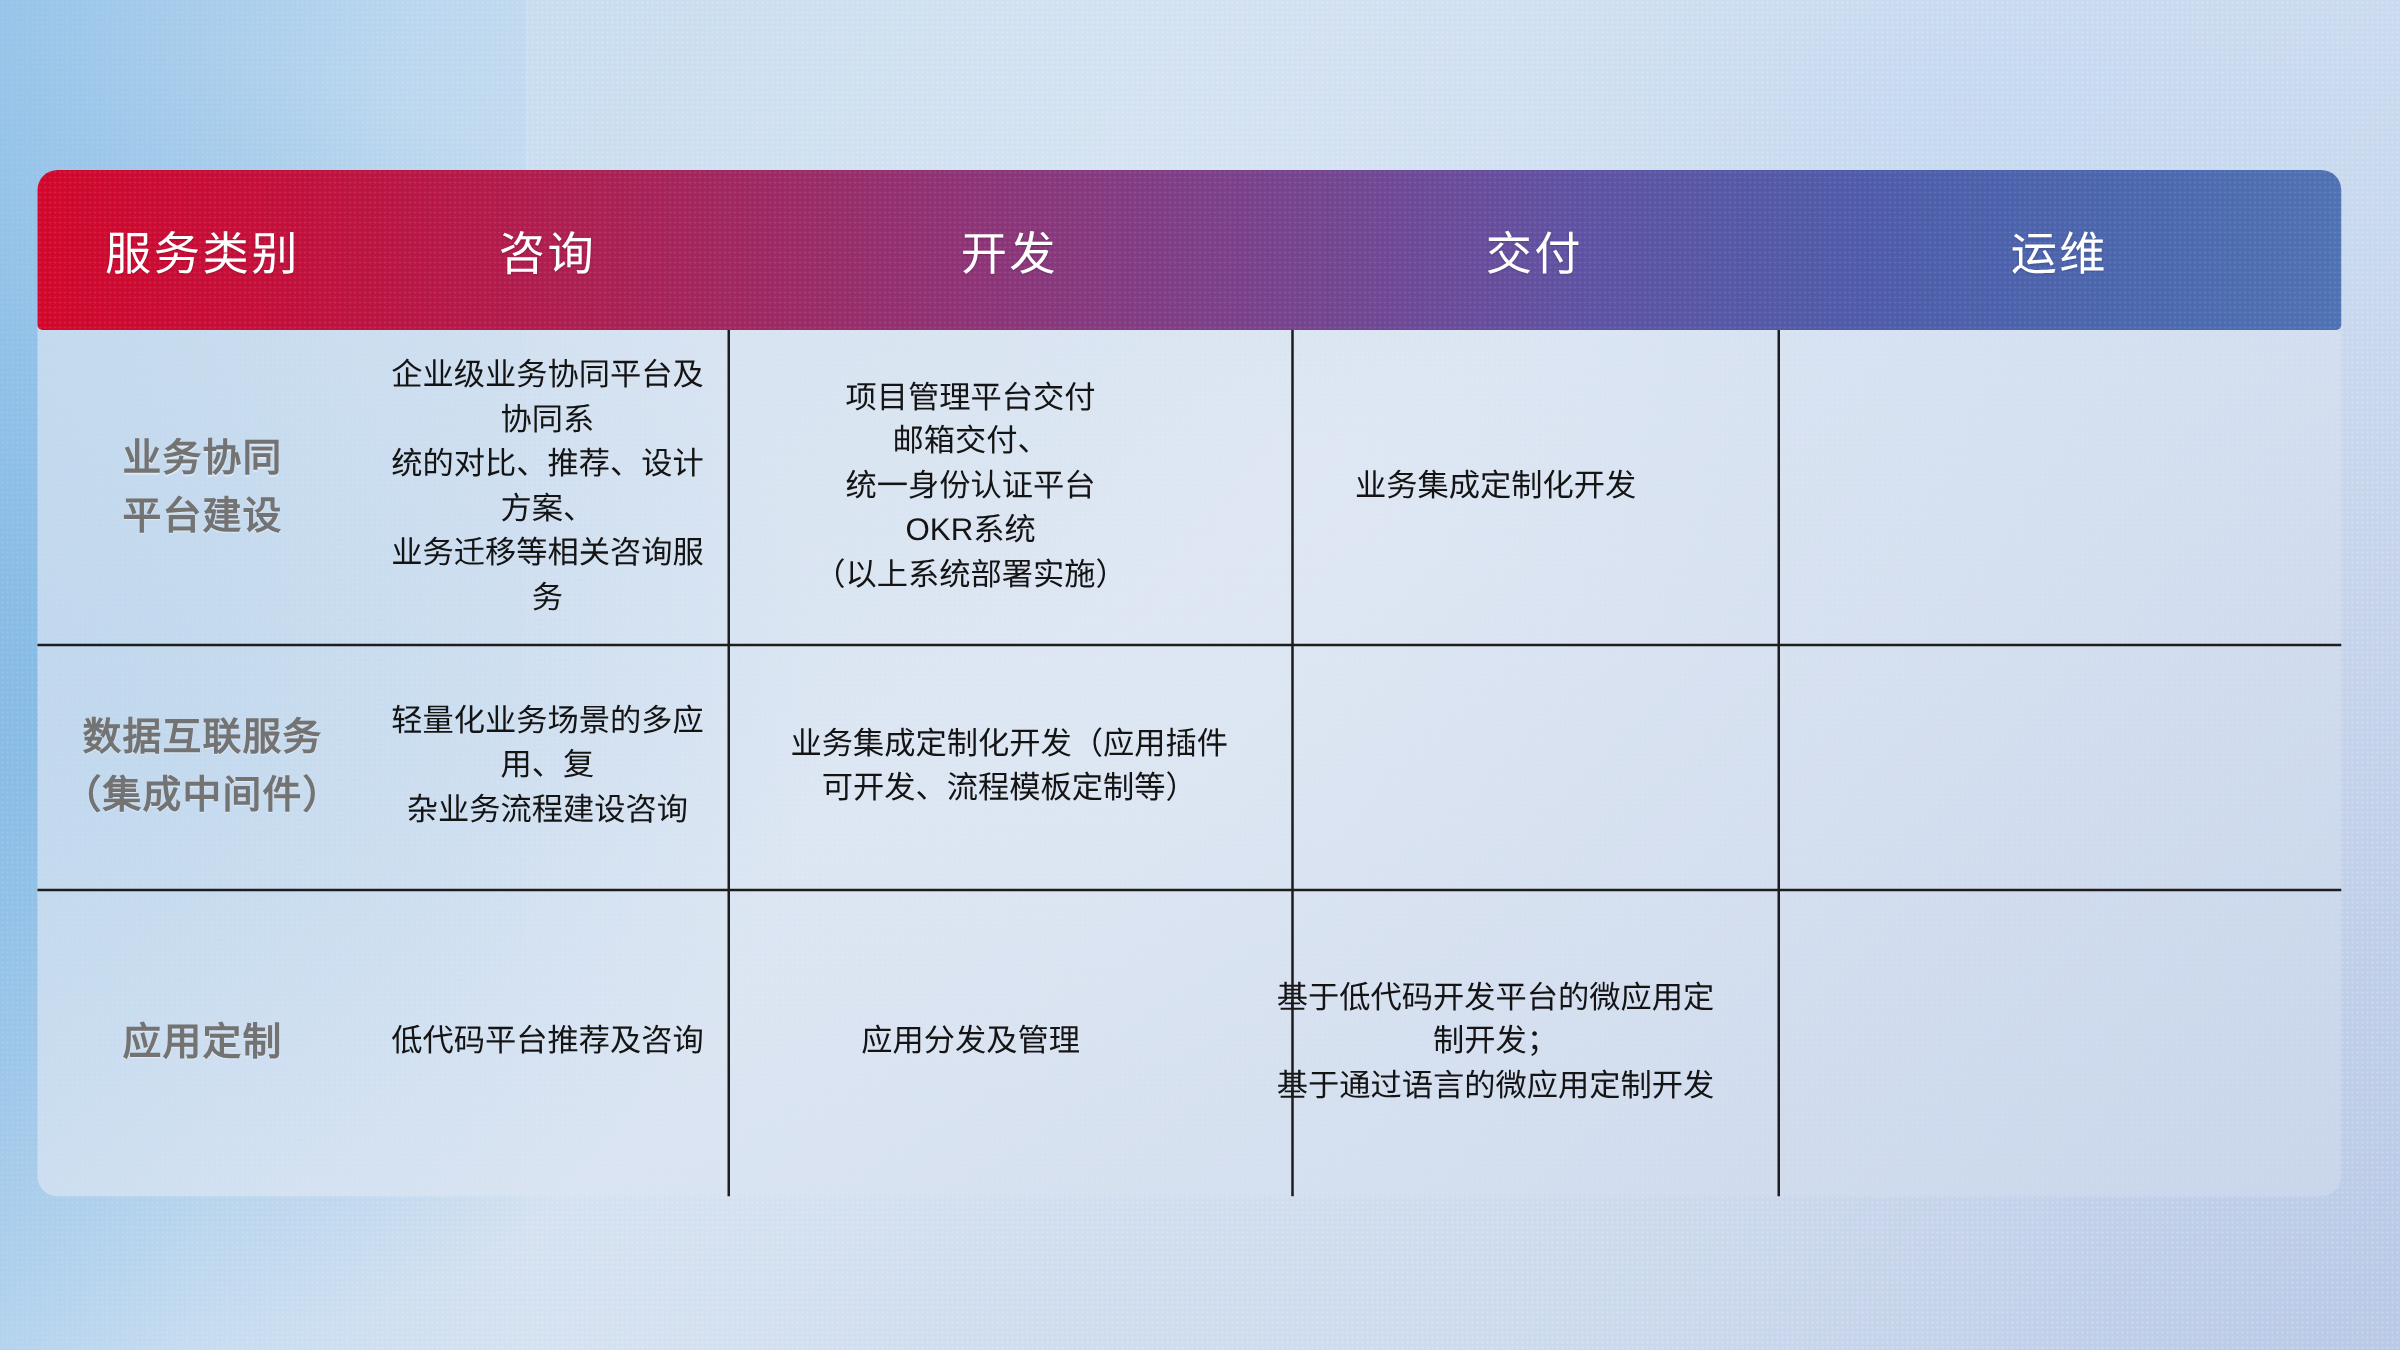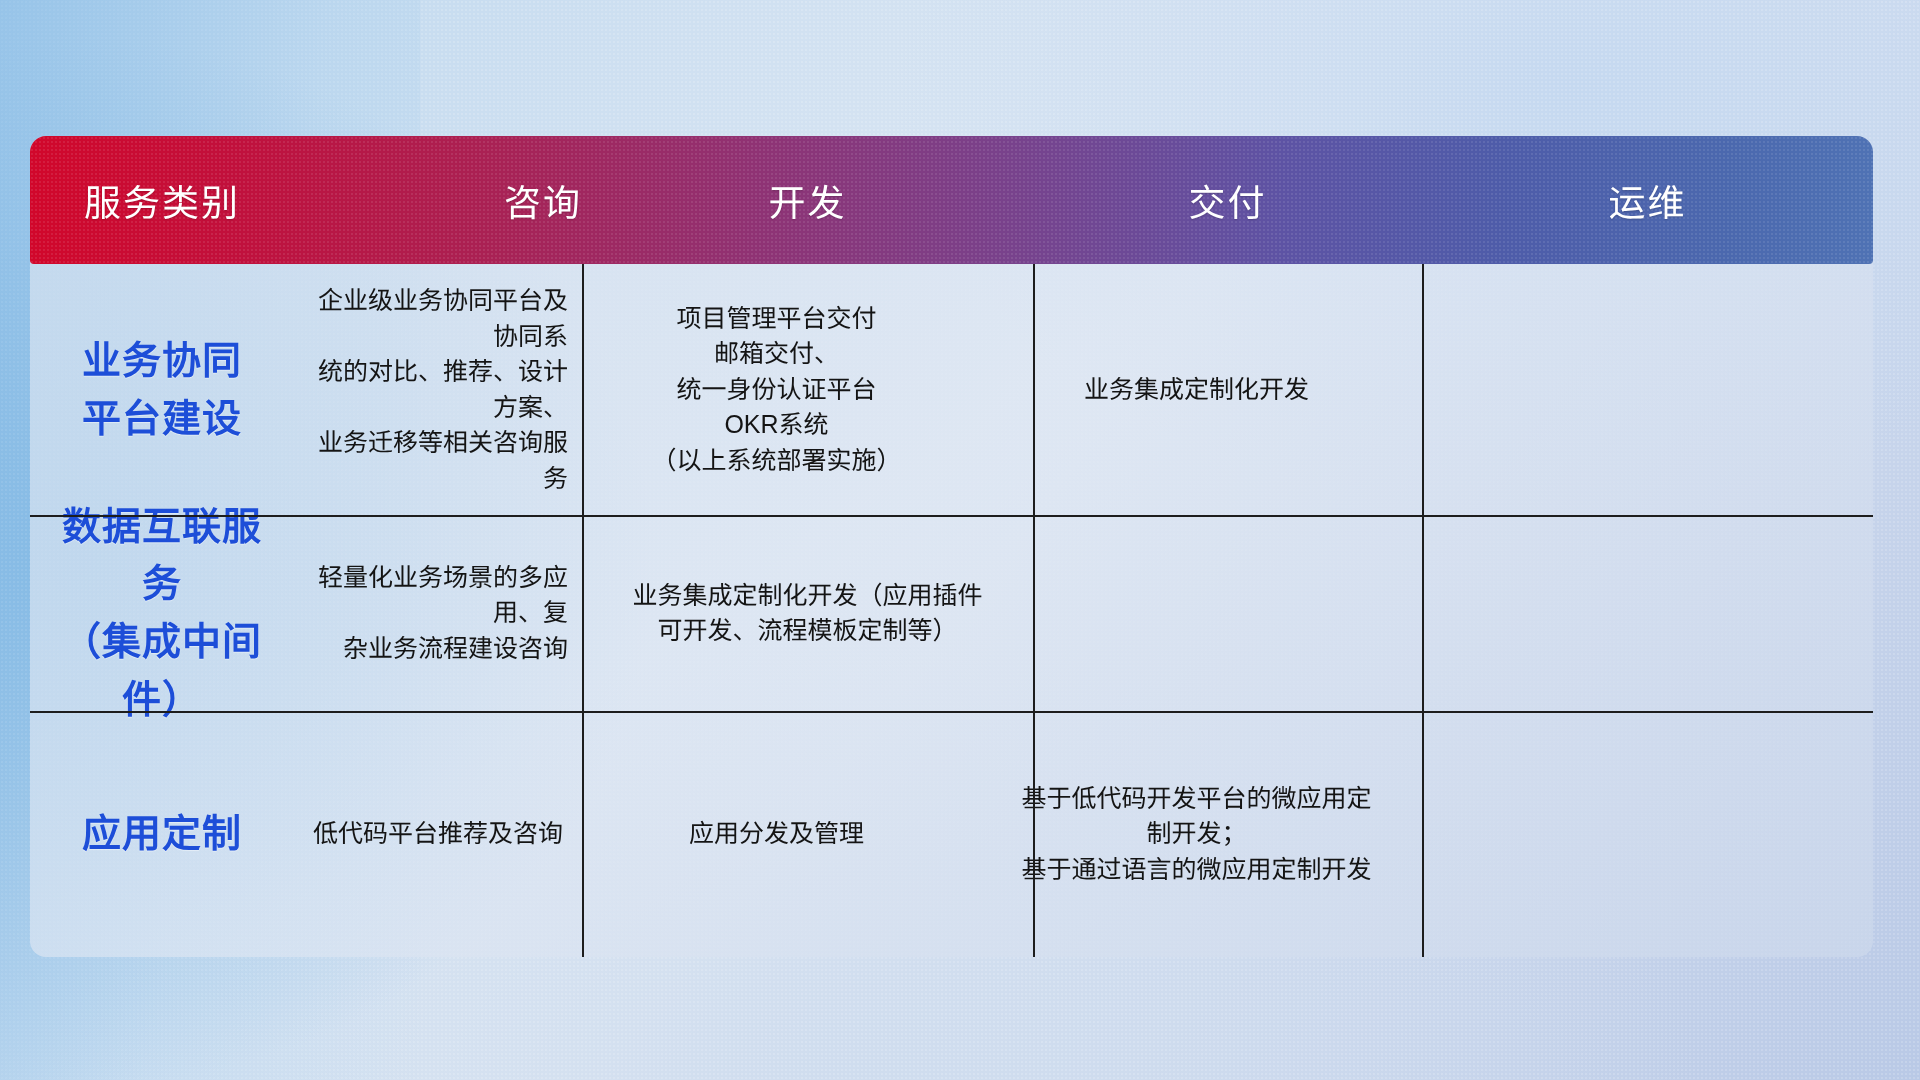--- a/index.html
+++ b/index.html
@@ -143,28 +143,28 @@
     justify-content: center;
     text-align: center;
     padding: 8px 14px;
     color: #141414;
     font-size: 25px;
     line-height: 1.42;
     white-space: pre-line;
   }
 
   .c-label  { width: 264px; }
-  .c-consult{ width: 288px; text-align: right; }
+  .c-consult{ width: 288px; }
   .c-dev    { width: 451px; }
   .c-deliver{ width: 389px; }
   .c-ops    { width: 451px; }
 
   .row-label {
-    color: #1d4ed8;
-    font-size: 39px;
+    color: #737373;
+    font-size: 31px;
     font-weight: 700;
     line-height: 1.48;
     letter-spacing: 1px;
     text-shadow: 0 1px 1px rgba(255,255,255,0.45);
   }
 </style>
 </head>
 <body>
 
 <div class="bg-texture"></div>

